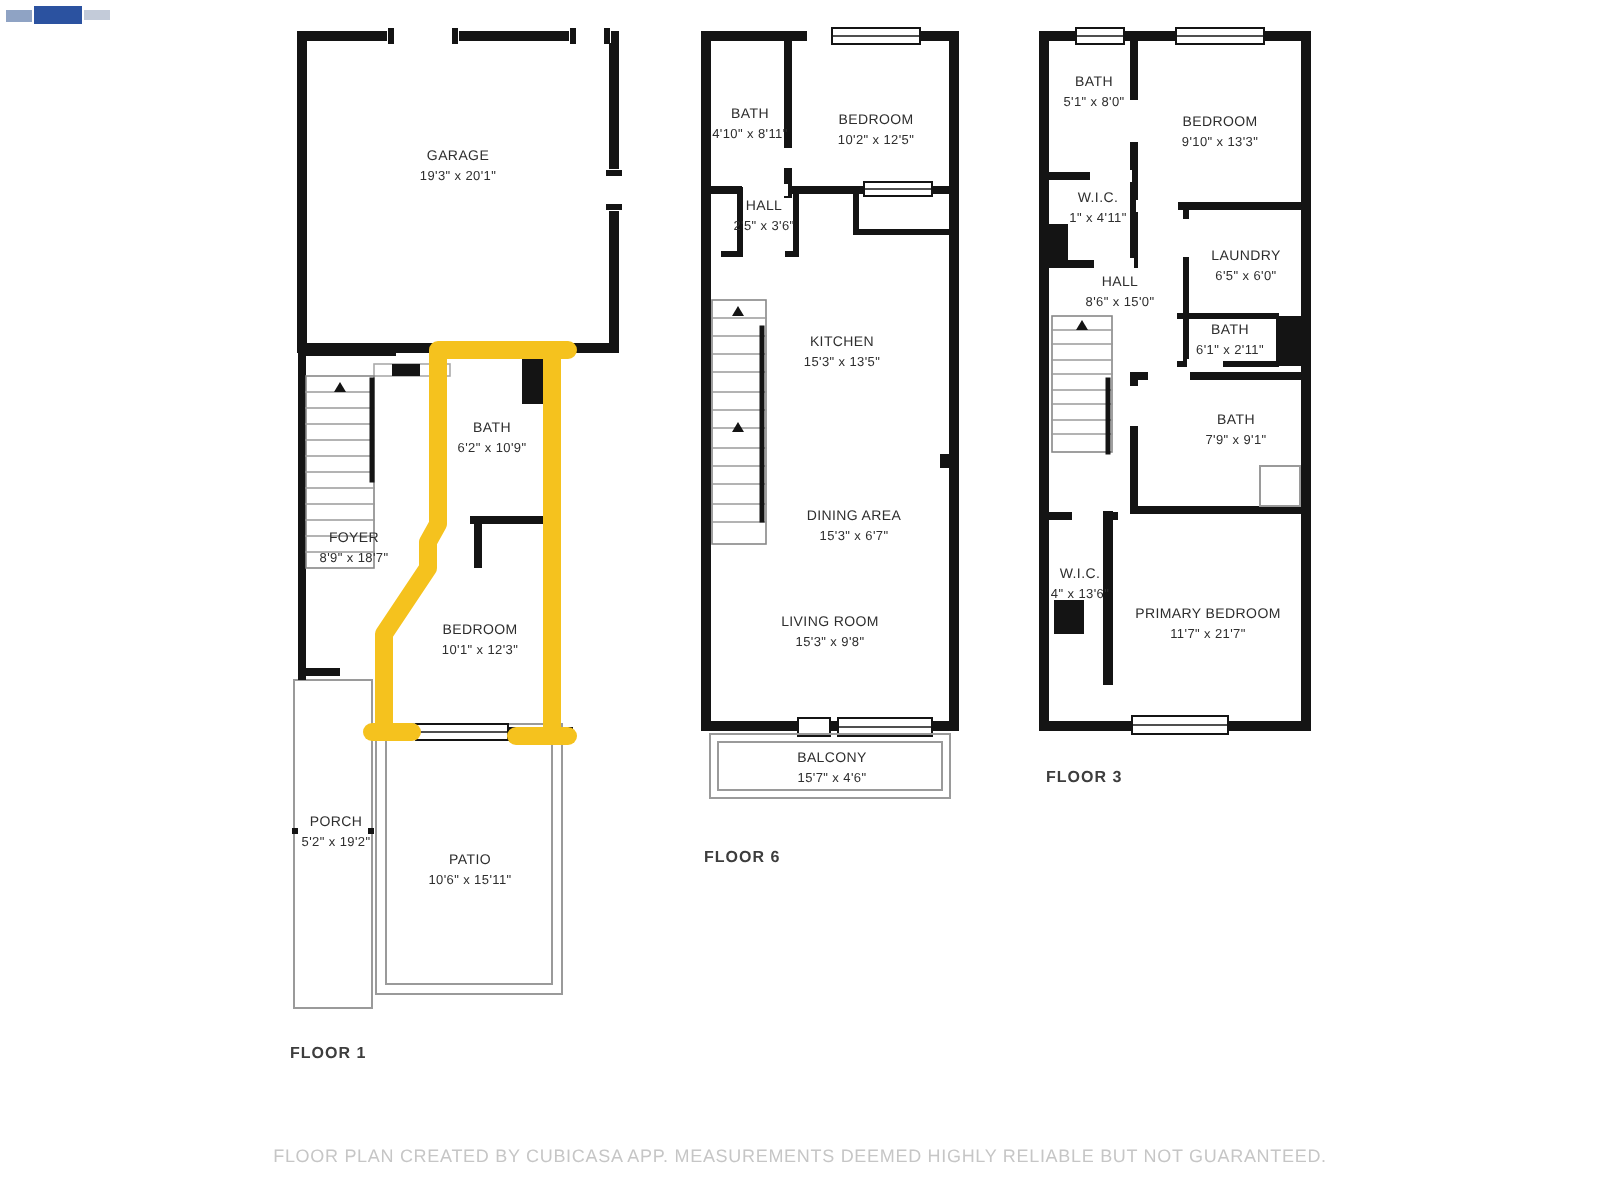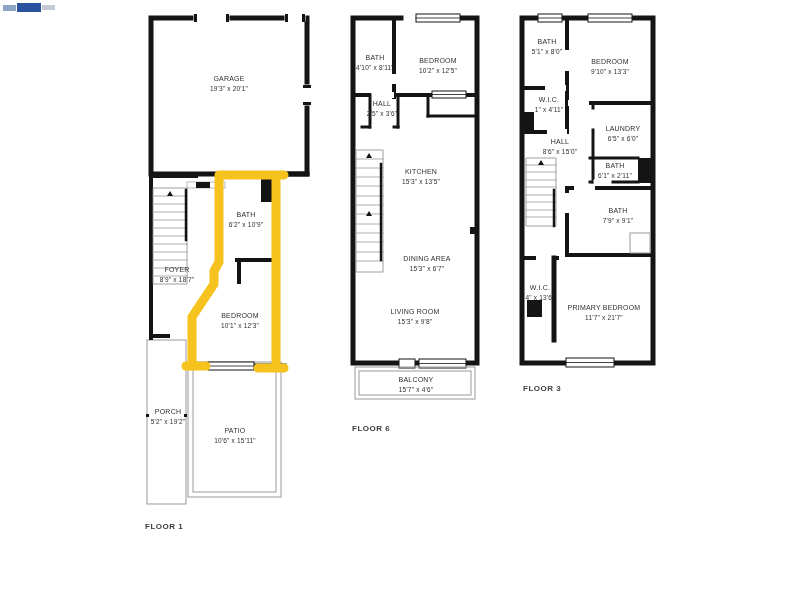--- a/index.html
+++ b/index.html
@@ -286,13 +286,14 @@
   </div>
   <div class="room-label" style="left:604px; top:303px;">
     <span class="rn">PRIMARY BEDROOM</span>
     <span class="rd">11'7" x 21'7"</span>
   </div>
 
   <div class="floor-label" style="left:145px; top:499px;margin-top:23px;">FLOOR 1</div>
   <div class="floor-label" style="left:352px; top:424px;">FLOOR 6</div>
   <div class="floor-label" style="left:523px; top:384px;">FLOOR 3</div>
 
+  <div class="disclaimer">FLOOR PLAN CREATED BY CUBICASA APP. MEASUREMENTS DEEMED HIGHLY RELIABLE BUT NOT GUARANTEED.</div>
 </div>
 
 </body></html>

